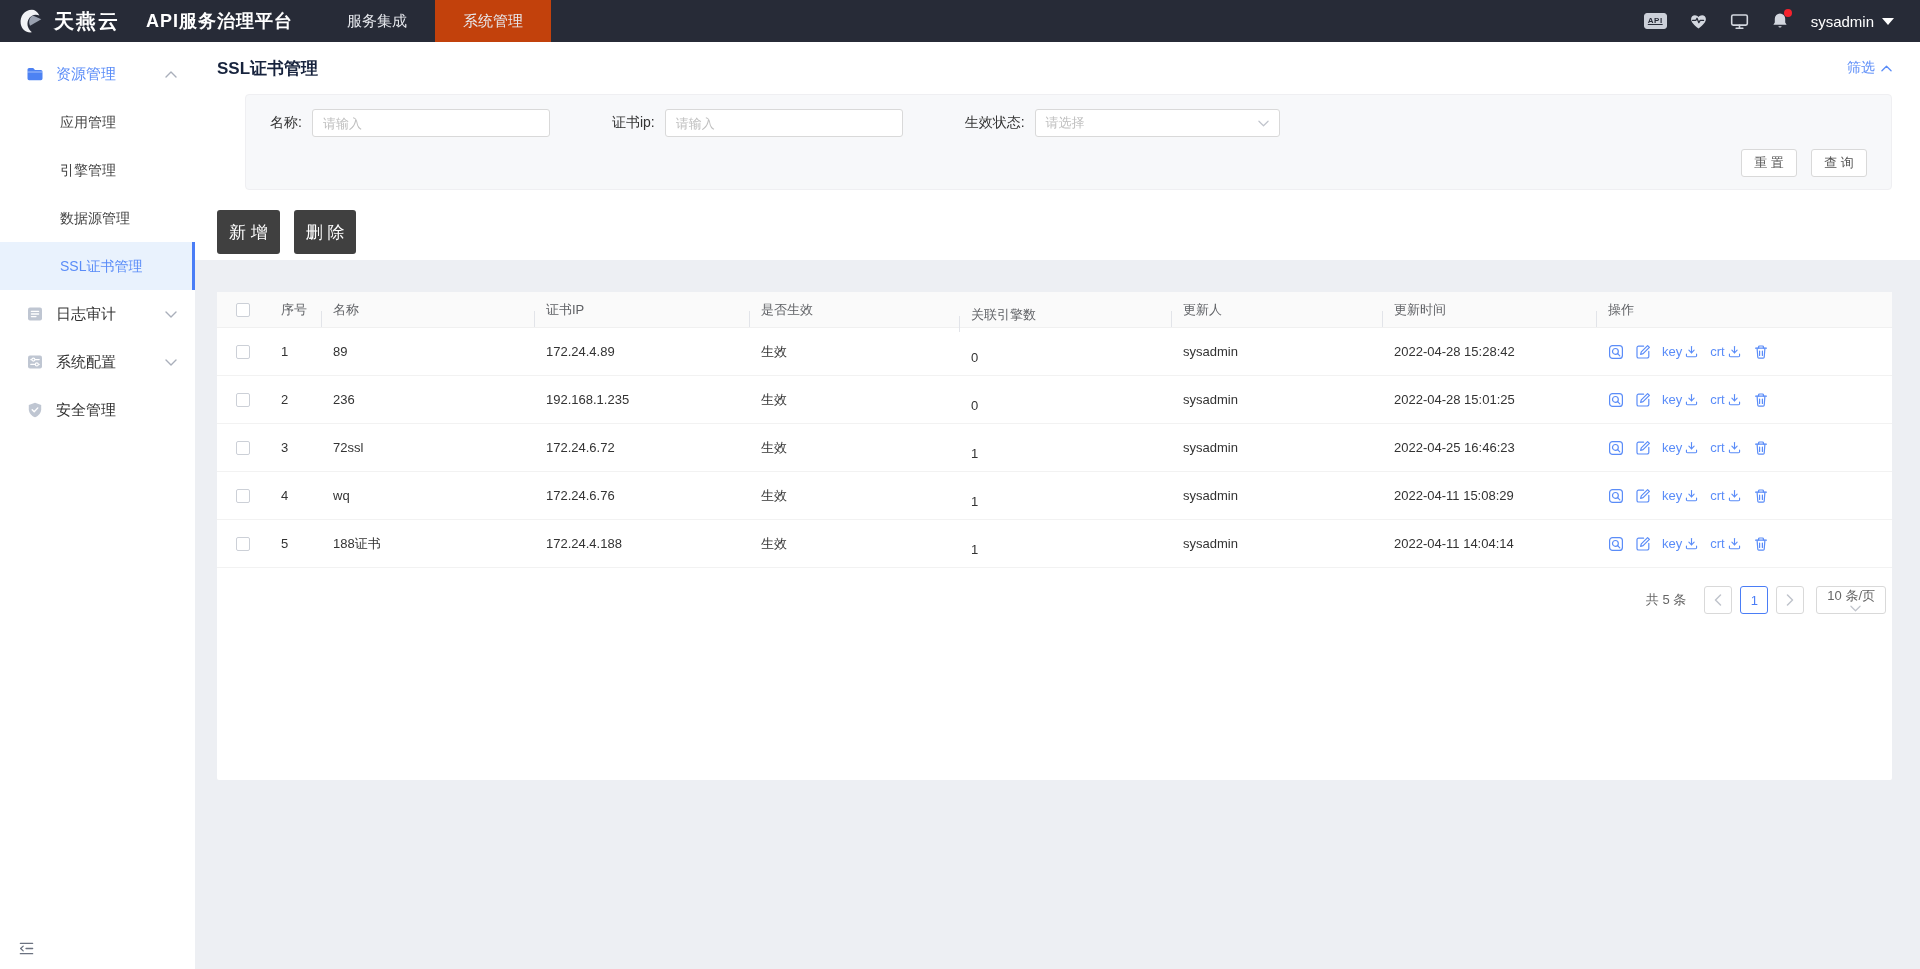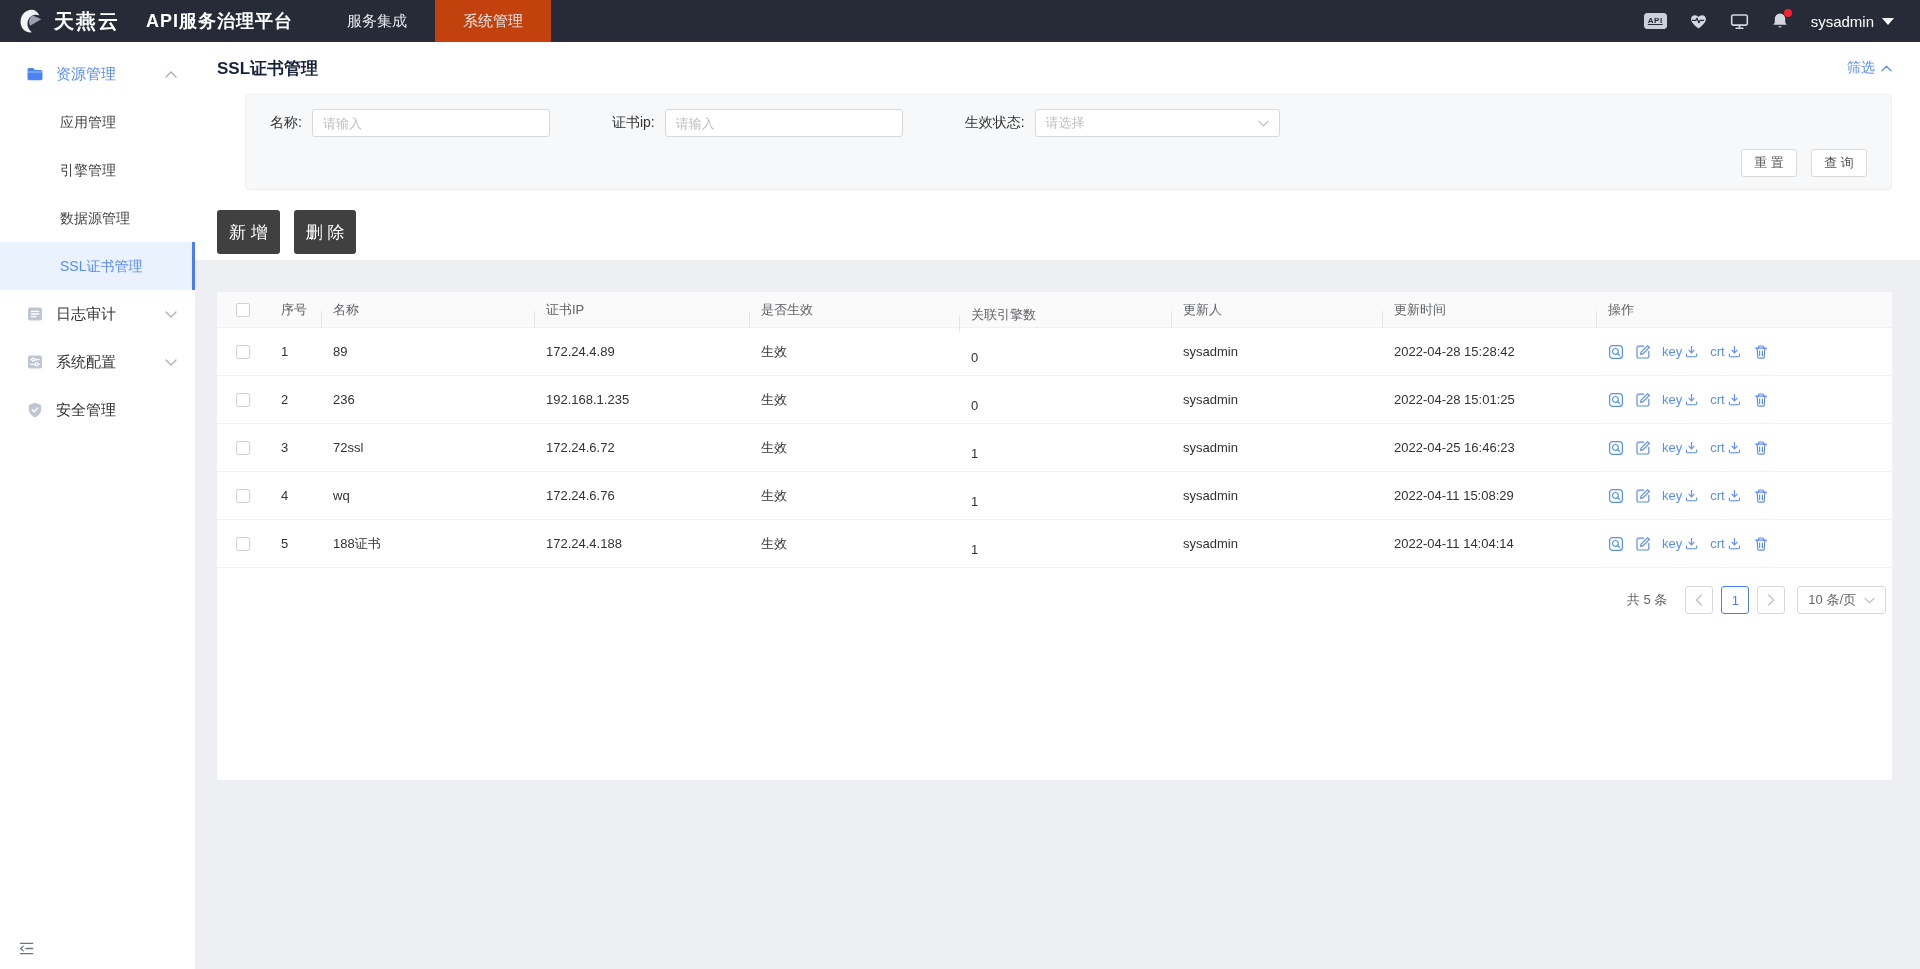--- a/index.html
+++ b/index.html
@@ -89,21 +89,21 @@
   .alink { display:flex; align-items:center; color:#5a8cf8; font-size:13px; margin-right:11px; cursor:pointer; }
   .alink svg { margin-left:2px; }
 
   
   .pagination { display:flex; align-items:center; justify-content:flex-end; margin-top:18px; padding-right:6px; }
   .pg-total { font-size:13px; color:#666; margin-right:10px; }
   .pg-btn { width:28px; height:28px; background:#fff; border:1px solid #d9d9d9; border-radius:3px;
     display:flex; align-items:center; justify-content:center; margin-left:8px; cursor:pointer; }
   .pg-btn.current { border-color:#4a7df6; color:#4a7df6; font-size:13px; }
   .pg-size { height:28px; background:#fff; border:1px solid #d9d9d9; border-radius:3px; margin-left:12px;
-    display:flex; align-items:center; padding:0 10px; font-size:13px; color:#666; cursor:pointer; }
+    display:flex; align-items:center; padding:0 10px; font-size:13px; color:#666; cursor:pointer;flex-direction:column; }
   .pg-size svg { margin-left:8px; }
 </style>
 </head>
 <body>
 
 <svg class="hiddefs" xmlns="http://www.w3.org/2000/svg">
   <symbol id="i-view" viewBox="0 0 16 16">
     <g fill="none" stroke="#5a8cf8" stroke-width="1.2" stroke-linecap="round" stroke-linejoin="round">
       <rect x="1.6" y="1.6" width="12.8" height="12.8" rx="3"></rect>
       <circle cx="7.4" cy="7.4" r="2.9"></circle>

